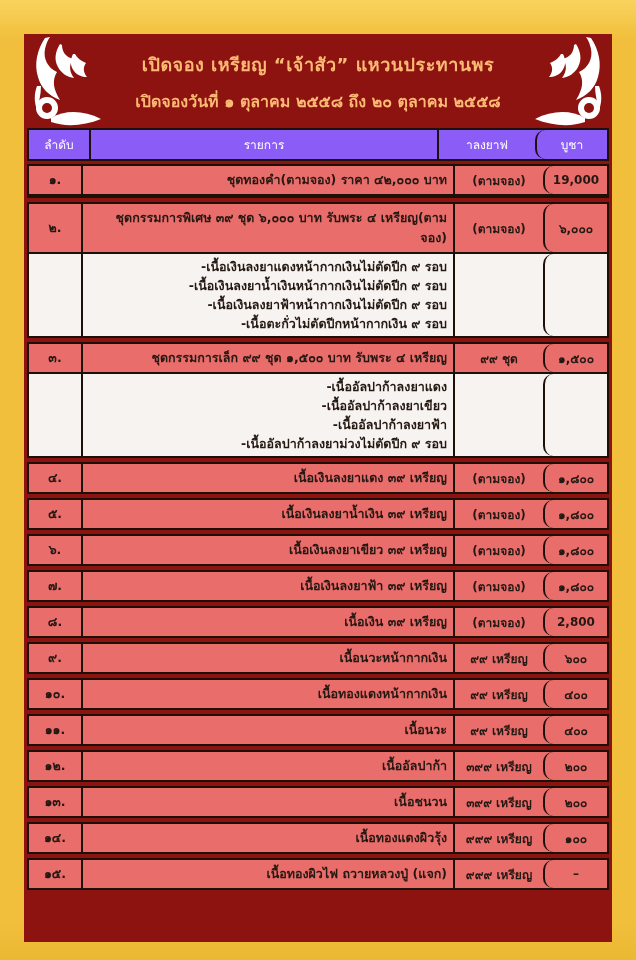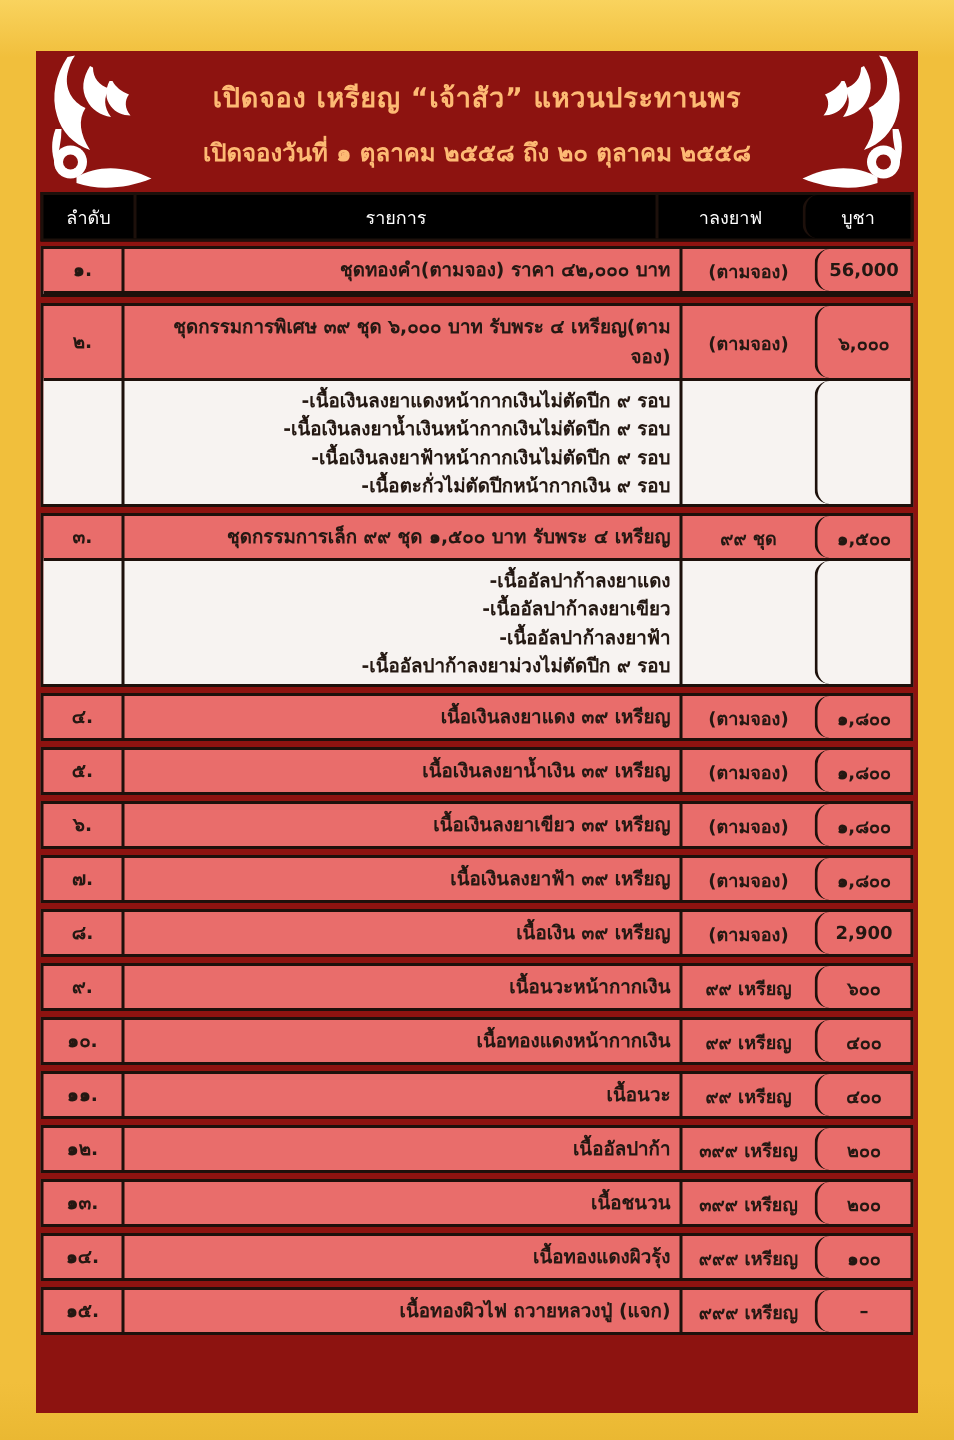--- a/index.html
+++ b/index.html
@@ -24,21 +24,21 @@
     color:#fdba74;text-align:center;font-weight:bold;
   }
   .title-line1{font-size:18px;padding-top:16px;letter-spacing:.5px;}
   .title-line2{font-size:16px;padding-top:10px;}
   .ornament{position:absolute;top:2px;width:74px;height:92px;}
   .ornament.left{left:2px;}
   .ornament.right{right:2px;transform:scaleX(-1);}
   
   .thead{
     display:flex;align-items:stretch;
-    border:2px solid #1d100b;background:#000000;color:#ffffff;
+    border:2px solid #1d100b;background:#8b5cf6;color:#ffffff;
     font-size:12px;margin-bottom:3px;
   }
   .thead .cell{padding:5px 4px;text-align:center;}
   .row-group{border:2px solid #1d100b;margin-bottom:4px;background:#e96d6b;}
   .trow{display:flex;align-items:stretch;}
   .trow.sub{background:#f7f3f1;border-top:2px solid #1d100b;}
   .c-no{width:52px;flex:0 0 auto;border-right:2px solid #1d100b;text-align:center;
         display:flex;align-items:center;justify-content:center;}
   .c-item{flex:1 1 auto;min-width:0;padding:4px 6px;text-align:right;}
   .c-qty{width:88px;flex:0 0 auto;border-left:2px solid #1d100b;text-align:center;
@@ -89,21 +89,21 @@
       <div class="cell c-qty">าลงยาฟ</div>
       <div class="cell c-price">บูชา</div>
     </div>
 
     <div>
         <div class="row-group">
           <div class="trow main">
             <div class="c-no">๑.</div>
             <div class="c-item">ชุดทองคำ(ตามจอง) ราคา ๔๒,๐๐๐ บาท</div>
             <div class="c-qty">(ตามจอง)</div>
-            <div class="c-price">56,000</div>
+            <div class="c-price">19,000</div>
           </div>
           <div class="trow sub">
             <div class="c-no"></div>
             <div class="c-qty"></div>
             <div class="c-price"></div>
           </div>
         </div>
         <div class="row-group">
           <div class="trow main">
             <div class="c-no">๒.</div>
@@ -172,21 +172,21 @@
             <div class="c-item">เนื้อเงินลงยาฟ้า ๓๙ เหรียญ</div>
             <div class="c-qty">(ตามจอง)</div>
             <div class="c-price">๑,๘๐๐</div>
           </div>
         </div>
         <div class="row-group">
           <div class="trow main">
             <div class="c-no">๘.</div>
             <div class="c-item">เนื้อเงิน ๓๙ เหรียญ</div>
             <div class="c-qty">(ตามจอง)</div>
-            <div class="c-price">2,900</div>
+            <div class="c-price">2,800</div>
           </div>
         </div>
         <div class="row-group">
           <div class="trow main">
             <div class="c-no">๙.</div>
             <div class="c-item">เนื้อนวะหน้ากากเงิน</div>
             <div class="c-qty">๙๙ เหรียญ</div>
             <div class="c-price">๖๐๐</div>
           </div>
         </div>

